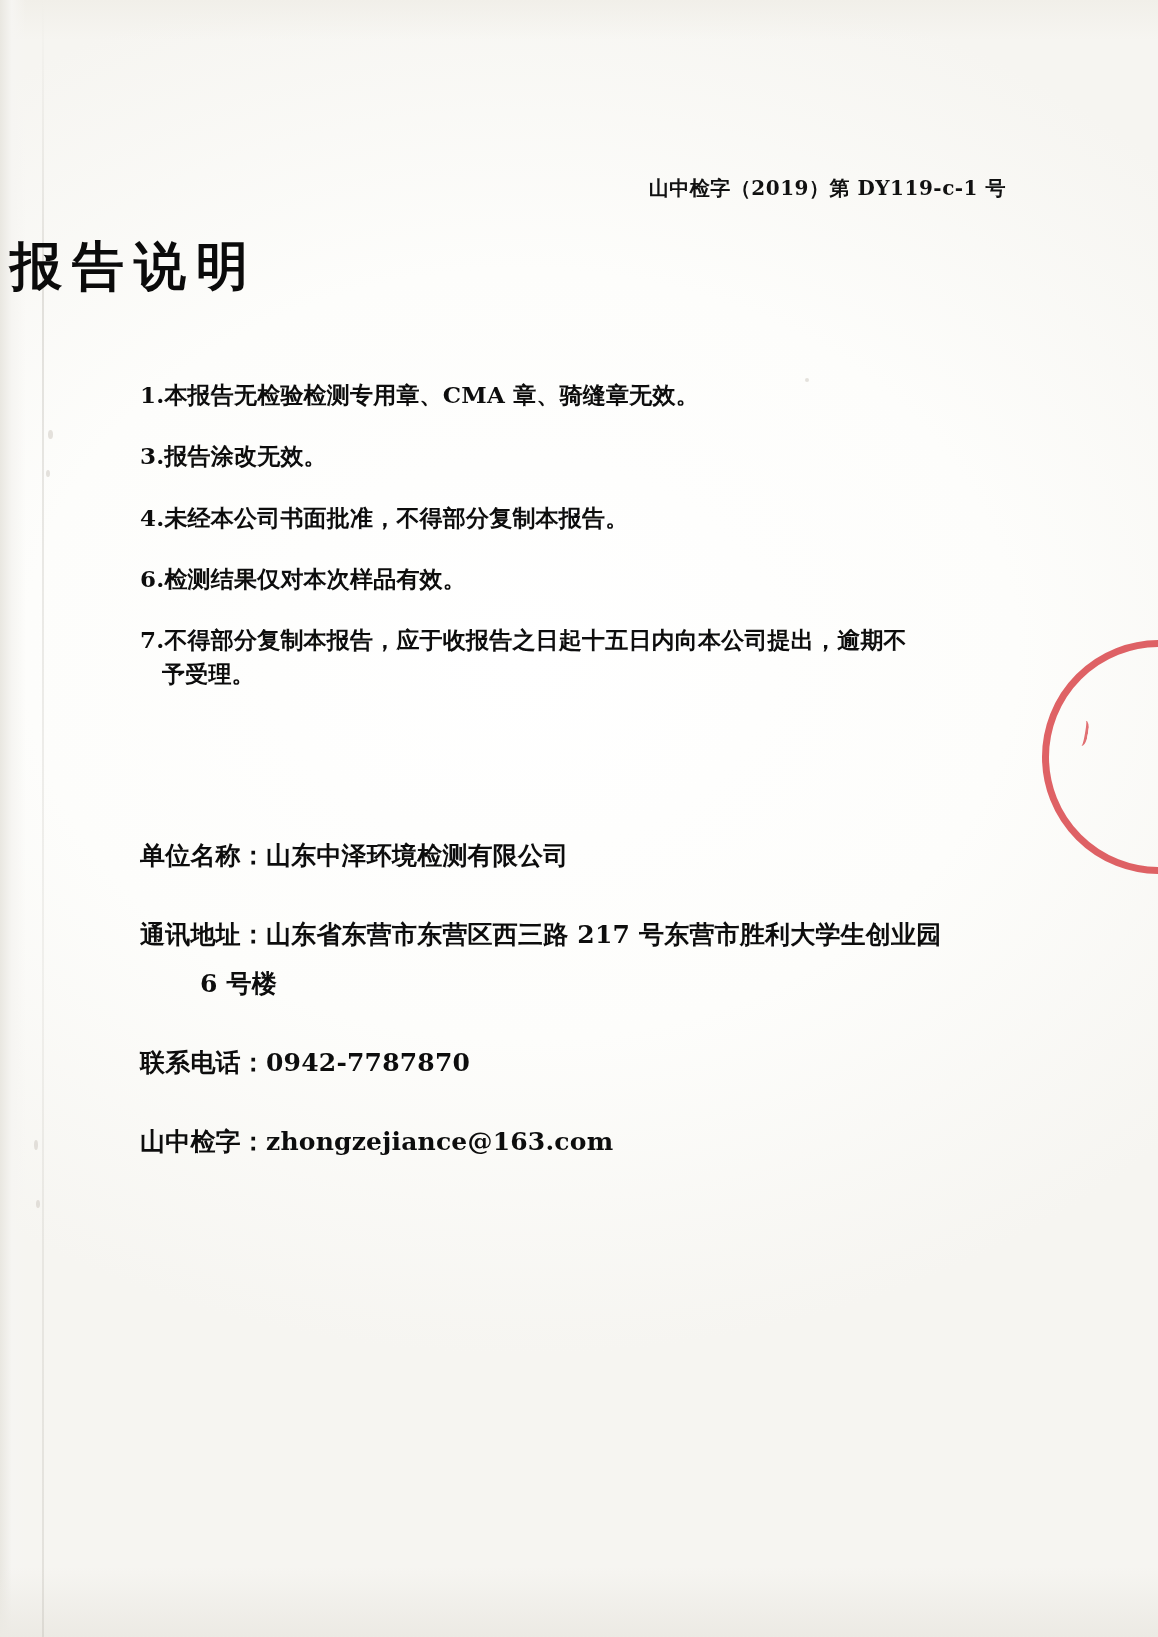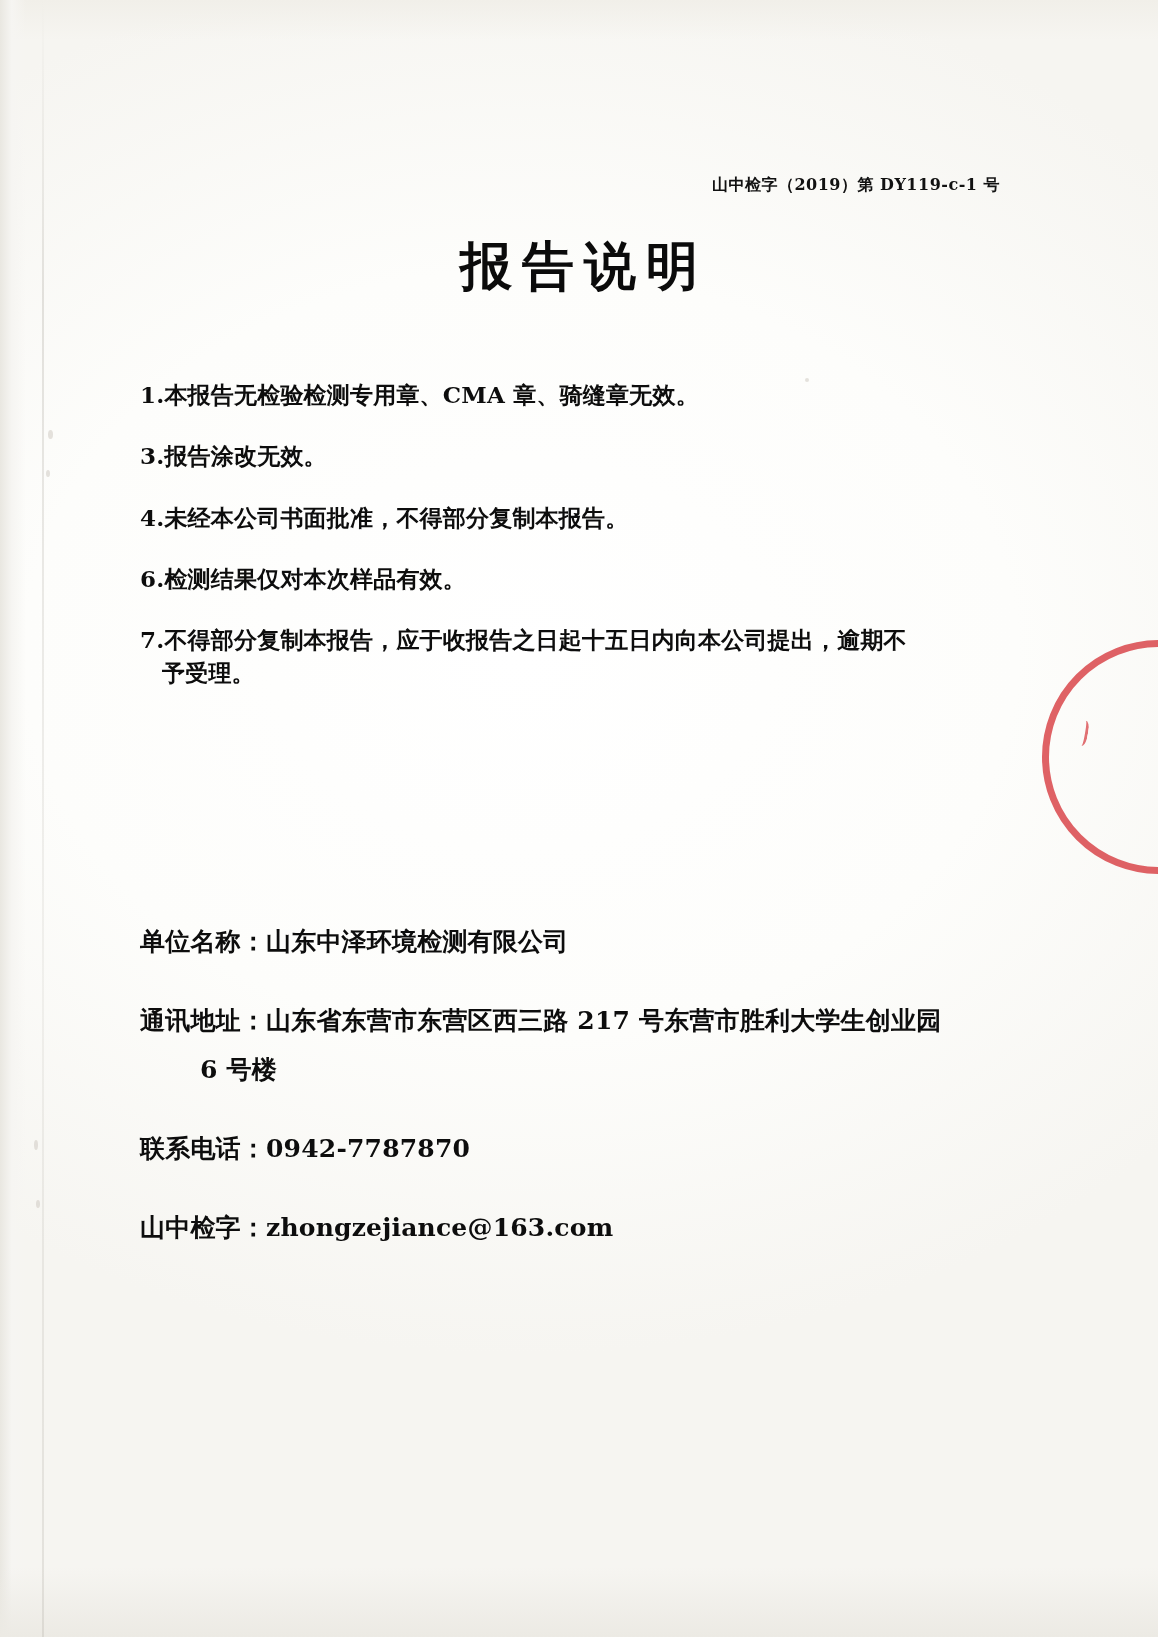--- a/index.html
+++ b/index.html
@@ -77,34 +77,33 @@
     height: 26px;
     border-right: 3px solid #d6363b;
     border-radius: 40%;
     opacity: .7;
     pointer-events: none;
     transform: rotate(10deg);
   }
 
   .doc-number {
     position: absolute;
-    right: 158px;
+    right: 152px;
     top: 175px;
-    font-size: 16px;
+    font-size: 20px;
     letter-spacing: .5px;
     color: #111;
     font-weight: 700;
     white-space: nowrap;
   }
   .title {
     position: absolute;
     top: 232px;
     left: 0;
     width: 100%;
-    text-align: center;
     font-size: 52px;
     font-weight: 700;
     letter-spacing: 10px;
     color: #0b0b0b;
     text-indent: 10px;
   }
 
   .body-block {
     position: absolute;
     left: 140px;
@@ -121,27 +120,26 @@
   }
   .clause .num {
     font-family: "DejaVu Serif", "Liberation Serif", serif;
   }
   .clause.wrap {
     text-indent: 0;
   }
   .clause .cont {
     display: block;
     padding-left: 22px;
-    font-family: Liberation Serif, serif;
   }
 
   .contact-block {
     position: absolute;
     left: 140px;
-    top: 924px;
+    top: 838px;
     width: 880px;
   }
   .contact-row {
     font-size: 25px;
     font-weight: 700;
     color: #0d0d0d;
     margin-bottom: 44px;
     line-height: 1.4;
     letter-spacing: .2px;
   }

